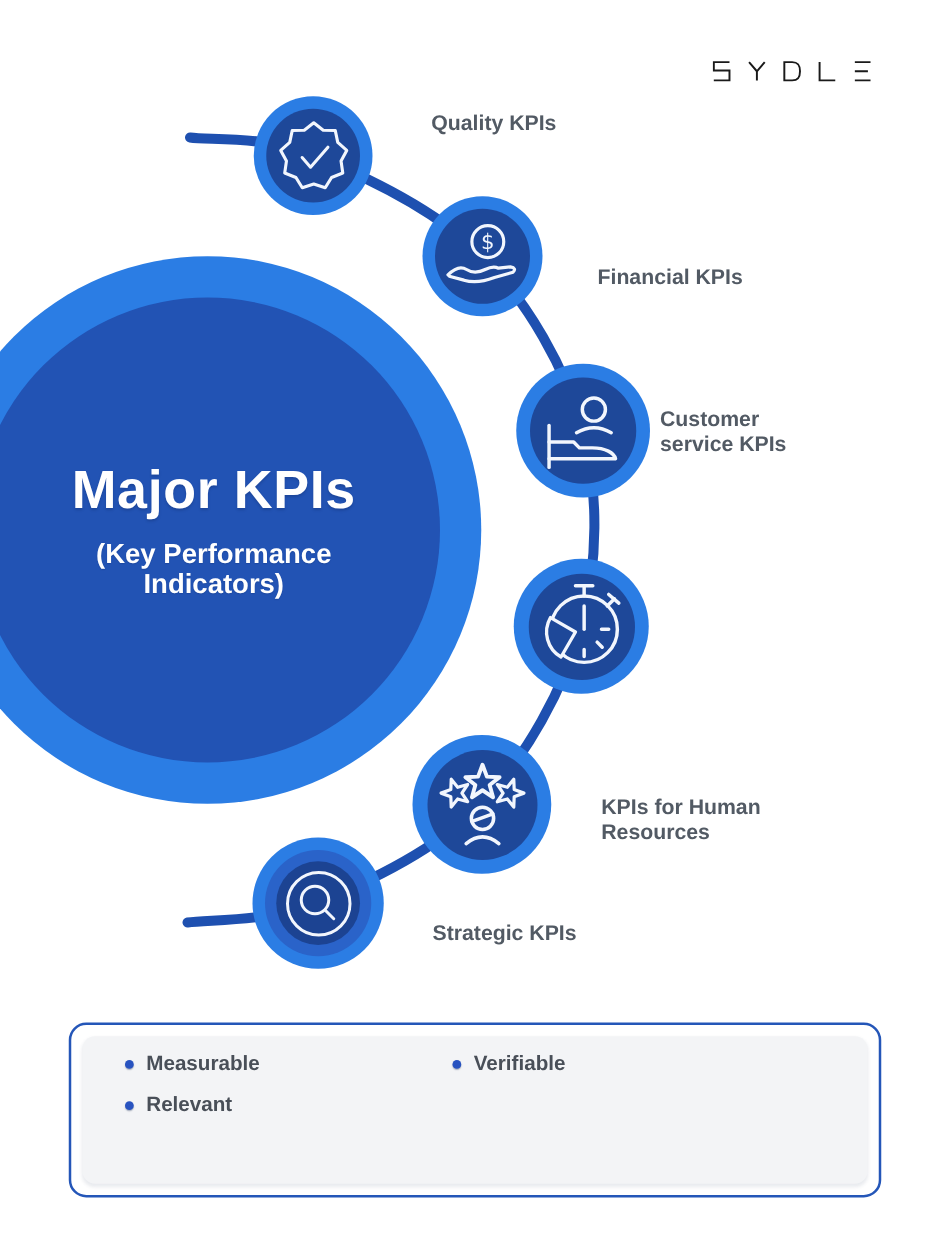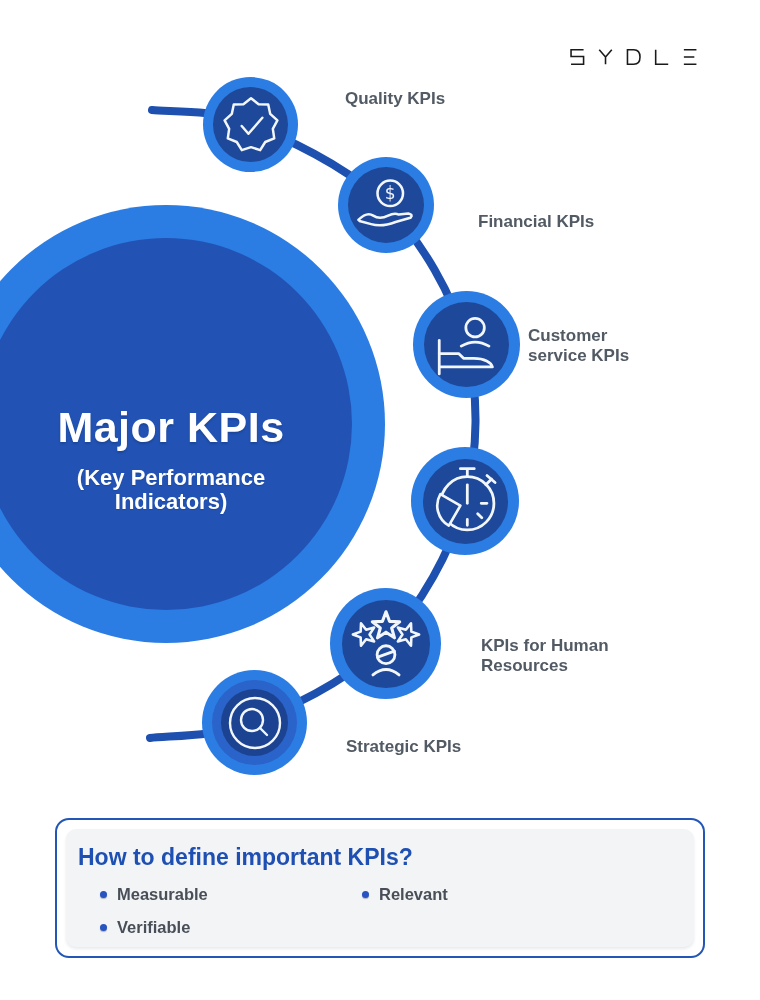--- a/index.html
+++ b/index.html
@@ -10,21 +10,21 @@
   .connector{position:absolute;left:0;top:0;pointer-events:none;}
   
   .hero-circle{
     position:absolute;left:-53px;top:205px;width:438px;height:438px;border-radius:50%;
     background:#2b7de4;display:flex;align-items:center;justify-content:center;
   }
   .hero-circle-inner{
     width:372px;height:372px;border-radius:50%;background:#2253b4;
   }
   .hero-label{
-    position:absolute;left:0;top:403px;width:342px;text-align:center;color:#ffffff;
+    position:absolute;left:0;top:368px;width:342px;text-align:center;color:#ffffff;
   }
   .hero-title{
     font-size:43px;font-weight:bold;letter-spacing:.5px;
     text-shadow:0 2px 2px rgba(10,30,80,.25);
   }
   .hero-subtitle{
     margin-top:14px;font-size:22px;font-weight:bold;line-height:24px;
     text-shadow:0 1px 1px rgba(10,30,80,.2);
   }
   
@@ -183,31 +183,30 @@
       </div>
     </div>
   </div>
   <div class="node-label" style="left:346px;top:737px;">
     <span style="display:block">Strategic KPIs</span>
     <span style="display:block"></span>
   </div>
 
   <div class="def-box">
     <div class="def-box-inner">
-      <div class="def-title">How to define important KPIs?</div>
       <div class="def-grid">
         <div class="def-item">
           <span class="def-dot"></span>
           <span class="def-text">Measurable</span>
         </div>
         <div class="def-item">
           <span class="def-dot"></span>
-          <span class="def-text">Relevant</span>
+          <span class="def-text">Verifiable</span>
         </div>
         <div class="def-item">
           <span class="def-dot"></span>
-          <span class="def-text">Verifiable</span>
+          <span class="def-text">Relevant</span>
         </div>
       </div>
     </div>
   </div>
 
 </div>
 
 </body></html>

